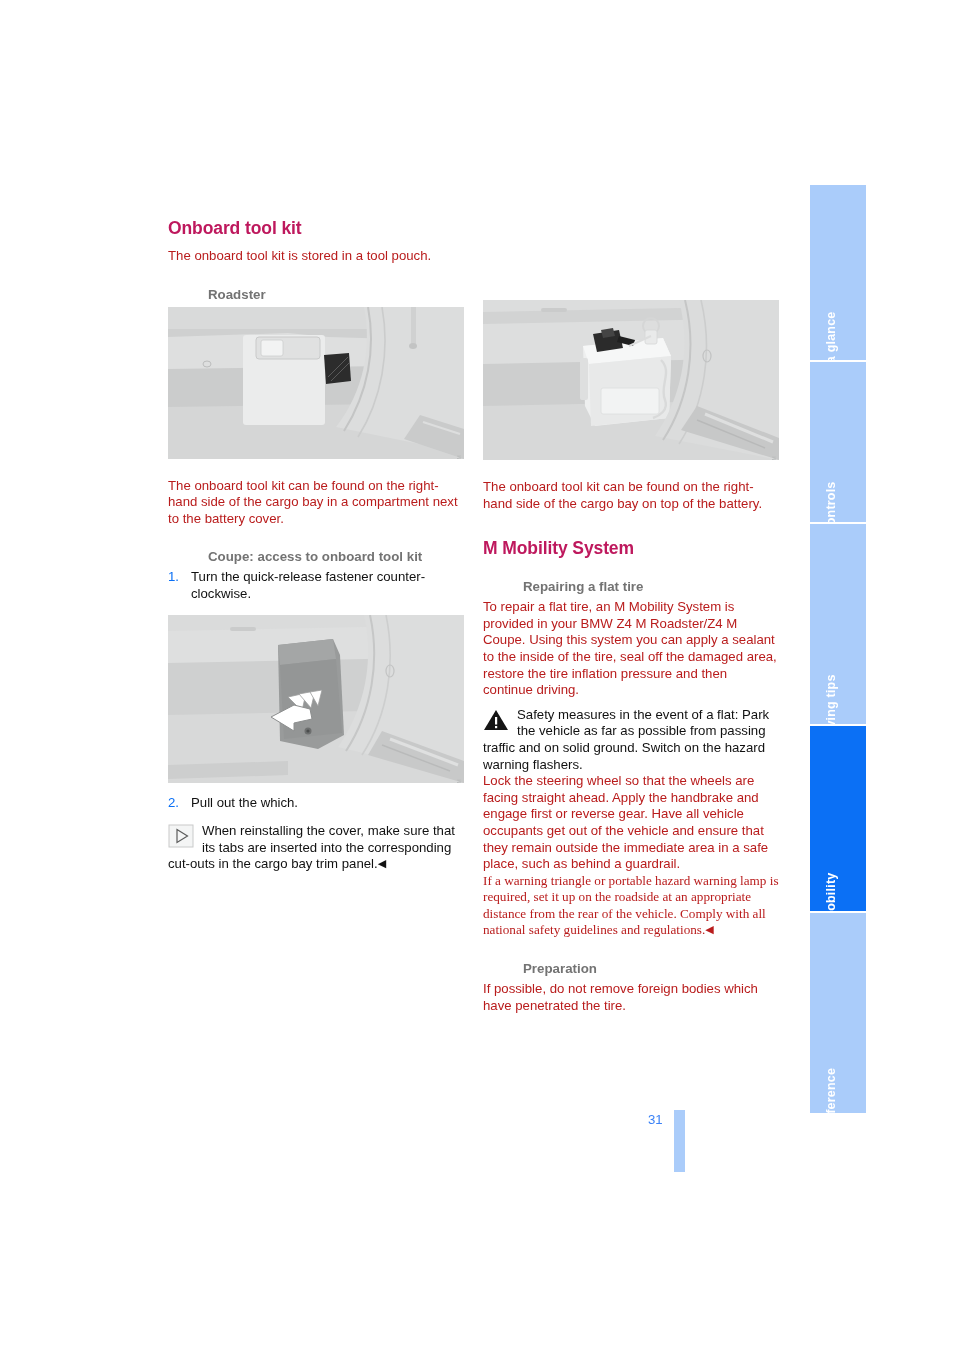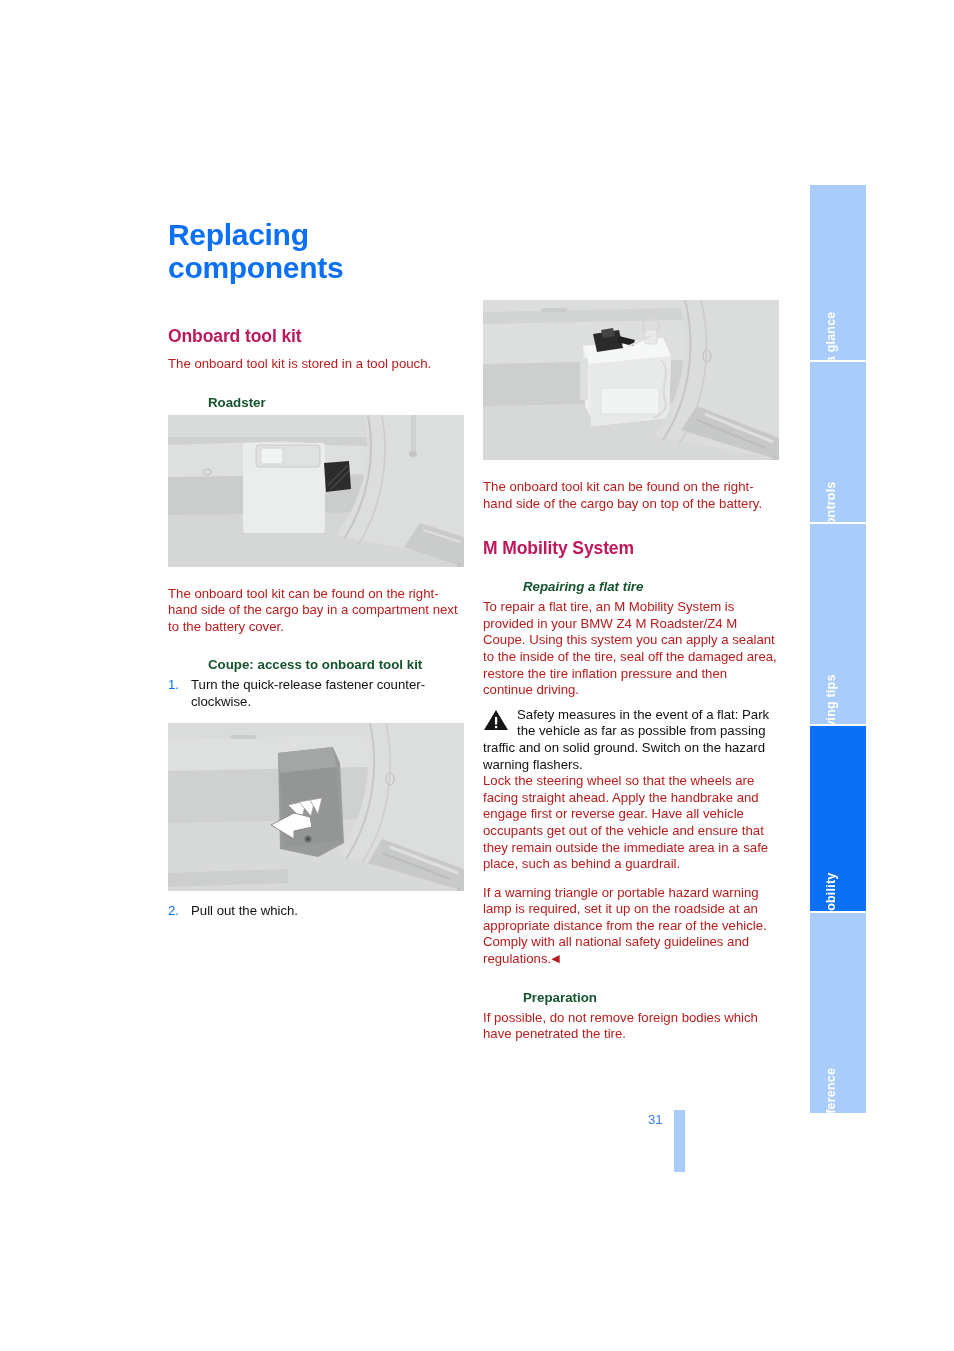--- a/index.html
+++ b/index.html
@@ -73,31 +73,31 @@
     margin: 0 0 9px 0;
     font-size: 17.5px;
     font-weight: bold;
     color: #be185d;
     letter-spacing: -0.1px;
   }
   h3.sub {
     margin: 22px 0 5px 0;
     font-size: 13.3px;
     font-weight: bold;
-    color: #14532d;
+    color: #737373;
     padding-left: 40px;
   }
-  h3.sub.tight { margin-top: 20px; font-style: italic; }
+  h3.sub.tight { margin-top: 20px; }
   p.body {
     margin: 0 0 0 0;
     font-size: 13.2px;
     line-height: 16.6px;
     color: #b91c1c;
   }
-  p.body + p.body { margin-top: 12px; }
+  p.body + p.body { margin-top: 0; font-family: Liberation Serif, serif; }
   .gap-sm { height: 12px; }
   .gap-md { height: 19px; }
   .gap-lg { height: 26px; }
 
   
   .figure {
     position: relative;
     width: 296px;
     background: #e9eaea;
     overflow: hidden;
@@ -170,21 +170,20 @@
     background: #aaccfa;
   }
 </style>
 </head>
 <body>
 
 <div class="page">
 
   <div class="col col-left">
 
-    <h1 class="doc-title">Replacing components</h1>
 
     <h2 class="sec">Onboard tool kit</h2>
 
     <p class="body">The onboard tool kit is stored in a tool pouch.</p>
 
     <h3 class="sub">Roadster</h3>
 
     <div class="figure fig-roadster">
       <svg class="fig-svg" viewBox="0 0 296 152" preserveAspectRatio="none">
         <rect x="0" y="0" width="296" height="152" fill="#e6e7e7"></rect>
@@ -261,20 +260,29 @@
 
     <div class="gap-sm"></div>
 
     <div class="step">
       <span class="step-num">2.</span>
       <span class="step-text">Pull out the which.</span>
     </div>
 
     <div class="gap-sm"></div>
 
+    <div class="noteblock">
+      <span class="icon-box">
+        <svg viewBox="0 0 26 24" width="26" height="24">
+          <rect x="1" y="1" width="24" height="22" fill="#f4f5f5" stroke="#c9caca" stroke-width="1"></rect>
+          <path d="M9 5.5 L19.5 12 L9 18.5 Z" fill="none" stroke="#5b5c5c" stroke-width="1.2"></path>
+        </svg>
+      </span>
+      <span class="ntext">When reinstalling the cover, make sure that its tabs are inserted into the corresponding cut-outs in the cargo bay trim panel.</span><span class="end-arrow">◀</span>
+    </div>
 
   </div>
 
   <div class="col col-right">
 
     <div class="figure fig-battery">
       <svg class="fig-svg" viewBox="0 0 296 160" preserveAspectRatio="none">
         <rect x="0" y="0" width="296" height="160" fill="#e7e8e8"></rect>
         <rect x="0" y="0" width="296" height="14" fill="#dcdddd"></rect>
         <path d="M0 12 L296 6 L296 20 L0 26 Z" fill="#d2d3d3"></path>

